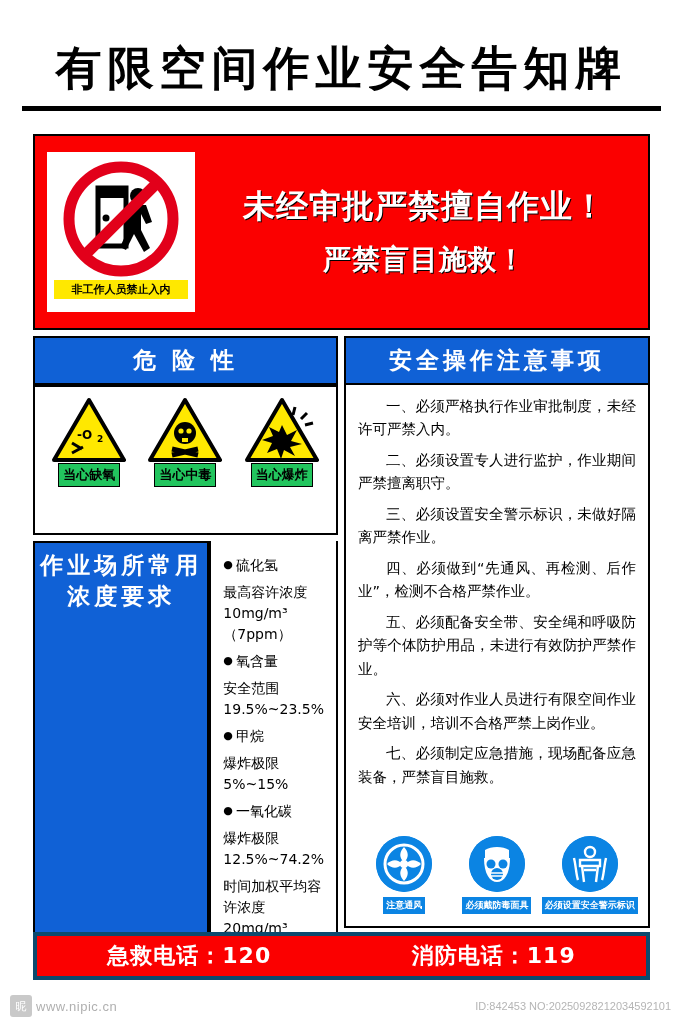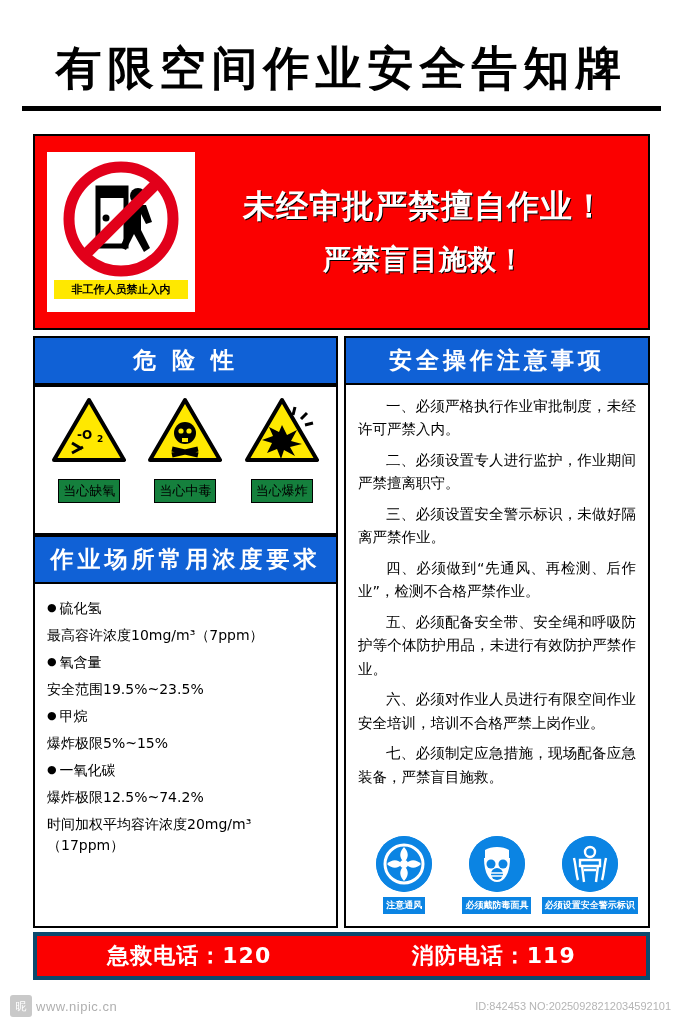--- a/index.html
+++ b/index.html
@@ -59,38 +59,38 @@
   .banner-line2{
     font-size:28px;font-weight:bold;letter-spacing:1px;
     font-family:Liberation Serif, serif;
     text-shadow:1px 1px 0 #000;
   }
   
   .body-wrap{
     position:absolute;left:33px;top:336px;width:617px;height:592px;
     display:flex;gap:6px;
   }
-  .col-left{width:305px;display:flex;flex-direction:column;gap:0;}
+  .col-left{width:305px;display:flex;flex-direction:column;gap:6px;}
   .col-right{width:306px;display:flex;flex-direction:column;}
   .blue-head{
     background:#1061d6;color:#ffffff;border:2px solid #000;box-sizing:border-box;
     text-align:center;font-weight:bold;font-size:23px;letter-spacing:4px;
     padding:7px 0;font-family:"DejaVu Sans","Liberation Sans",sans-serif;
   }
   .panel{
     border:2px solid #000;box-sizing:border-box;background:#ffffff;
   }
   
   .hazard-panel{height:150px;padding:10px 6px 6px;}
   .hazard-row{display:flex;justify-content:space-around;align-items:flex-end;}
   .hazard{width:86px;display:flex;flex-direction:column;align-items:center;}
   .hazard .tri{width:74px;height:66px;}
   .hazard .cap{
-    margin-top:16px;background:#15803d;border:1px solid #000;
-    font-size:13px;font-weight:normal;color:#000;padding:2px 4px;white-space:nowrap;
+    margin-top:0;background:#22c55e;border:1px solid #000;
+    font-size:13px;font-weight:bold;color:#000;padding:2px 4px;white-space:nowrap;
     font-family:"DejaVu Sans","Liberation Sans",sans-serif;
   }
   
   .conc-panel{flex:1;padding:8px 12px 4px;}
   .conc-item{
     font-size:14px;color:#000;line-height:1.5;margin:6px 0;
     font-family:"DejaVu Sans","Liberation Sans",sans-serif;
   }
   .conc-item.bullet:before{content:"●";font-size:11px;margin-right:3px;vertical-align:2px;}
   
@@ -217,21 +217,21 @@
                   <path d="M56 22 L62 16 M60 28 L68 26 M48 18 L50 10" stroke="#000" stroke-width="3" fill="none"></path>
                 </g>
               </svg>
               <div class="cap">当心爆炸</div>
             </div>
 
           </div>
         </div>
       </div>
 
-      <div style="flex:1;display:flex;flex-direction:column;">
+      <div style="flex:1;display:flex;flex-direction:row;">
         <div class="blue-head">作业场所常用浓度要求</div>
         <div class="panel conc-panel" style="flex:1;border-top:none;">
           <div class="conc-item bullet">硫化氢</div>
           <div class="conc-item">最高容许浓度10mg/m³（7ppm）</div>
           <div class="conc-item bullet">氧含量</div>
           <div class="conc-item">安全范围19.5%~23.5%</div>
           <div class="conc-item bullet">甲烷</div>
           <div class="conc-item">爆炸极限5%~15%</div>
           <div class="conc-item bullet">一氧化碳</div>
           <div class="conc-item">爆炸极限12.5%~74.2%</div>

